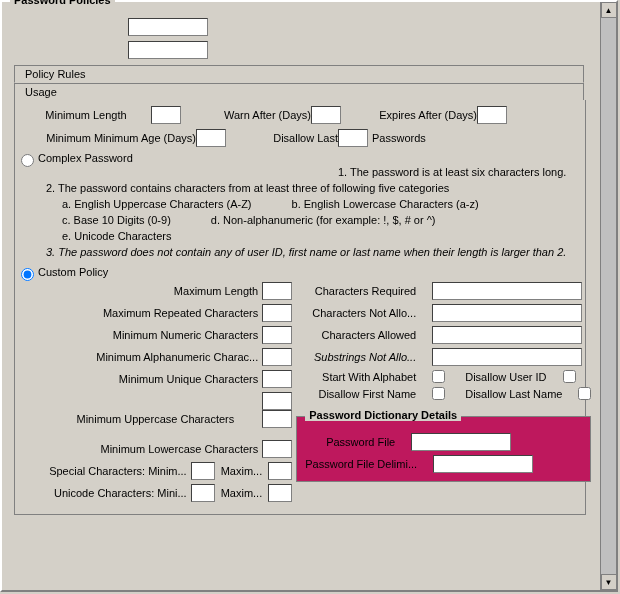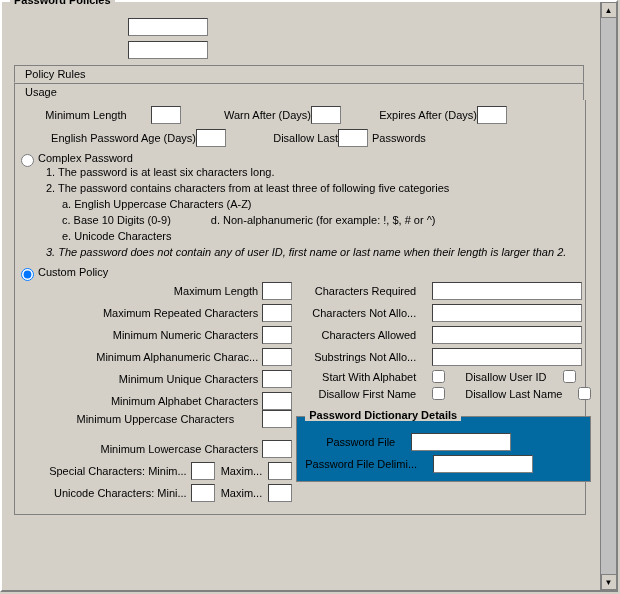--- a/index.html
+++ b/index.html
@@ -162,21 +162,21 @@
       border: 1px solid #808080;
       border-top-color: #404040;
       border-left-color: #404040;
     }
     
     .dict-panel {
       border: 1px solid #808080;
       padding: 8px;
       margin-top: 6px;
       position: relative;
-      background: #0369a1;
+      background: #be185d;
     }
     
     .dict-title {
       position: absolute;
       top: -8px;
       left: 8px;
       background: #d4d0c8;
       padding: 0 4px;
       font-weight: bold;
     }
@@ -221,37 +221,38 @@
       <div class="form-row">
         <div style="width:130px;text-align:center;" class="label">Minimum Length</div>
         <input type="text" class="small-input" style="">
         <div style="width:110px; text-align:right; margin-left:20px;" class="label">Warn After (Days)</div>
         <input type="text" class="small-input" style="">
         <div style="width:120px; text-align:right; margin-left:16px;" class="label">Expires After (Days)</div>
         <input type="text" class="small-input" style="">
       </div>
 
       <div class="form-row">
-        <div style="width:175px;" class="label">English Password Age (Days)</div>
+        <div style="width:175px;" class="label">Minimum Minimum Age (Days)</div>
         <input type="text" class="small-input" style="">
         <div style="width:100px; text-align:right; margin-left:12px;" class="label">Disallow Last</div>
         <input type="text" class="small-input" style="">
         <div style="margin-left:4px;">Passwords</div>
       </div>
 
       <div class="radio-section">
         <input type="radio" name="policy-type" style="">
         <div>
           <div style="font-weight:normal;">Complex Password</div>
           <div class="complex-text">
-            <div style="margin-left:8px;">1. <span>The password is at least six characters long.</span></div>
+            <div style="margin-left:8px;text-align:right;">1. <span>The password is at least six characters long.</span></div>
             <div style="margin-left:8px;">2. <span>The password contains characters from at least three of following five categories</span></div>
             <div style="margin-left:24px;">
               <div class="two-col" style="gap:40px; margin-left:0;">
                 <div>a. English Uppercase Characters (A-Z)</div>
+                <div>b. English Lowercase Characters (a-z)</div>
               </div>
               <div class="two-col" style="gap:40px; margin-left:0;">
                 <div>c. Base 10 Digits (0-9)</div>
                 <div>d. Non-alphanumeric (for example: !, $, # or ^)</div>
               </div>
               <div>e. Unicode Characters</div>
             </div>
             <div style="margin-left:8px;font-style:italic;">3. <span>The password does not contain any of user ID, first name or last name when their length is larger than 2.</span></div>
           </div>
         </div>
@@ -285,21 +286,20 @@
                 <div class="field-label" style="min-width:170px;">Minimum Alphanumeric Charac...</div>
                 <input type="text" class="small-input" style="">
               </div>
 
               <div class="custom-row" style="margin-top:4px;">
                 <div class="field-label" style="min-width:170px;">Minimum Unique Characters</div>
                 <input type="text" class="small-input" style="">
               </div>
 
               <div class="custom-row" style="margin-top:4px;">
-                <div class="field-label" style="min-width:170px;">Minimum Alphabet Characters</div>
                 <input type="text" class="small-input" style="">
               </div>
 
               <div class="custom-row" style="gap:28px;">
                 <div class="field-label" style="min-width:170px;">Minimum Uppercase Characters</div>
                 <input type="text" class="small-input" style="">
               </div>
 
               <div class="custom-row" style="margin-top:12px;">
                 <div class="field-label" style="min-width:170px;">Minimum Lowercase Characters</div>
@@ -332,21 +332,21 @@
                 <div class="field-label" style="min-width:120px;">Characters Not Allo...</div>
                 <input type="text" class="medium-input" style="">
               </div>
 
               <div class="custom-row-right" style="margin-top:4px;">
                 <div class="field-label" style="min-width:120px;">Characters Allowed</div>
                 <input type="text" class="medium-input" style="">
               </div>
 
               <div class="custom-row-right" style="margin-top:4px;">
-                <div class="field-label" style="min-width:120px;">Substrings Not Allo...</div>
+                <div class="field-label" style="min-width:120px;font-style:italic;">Substrings Not Allo...</div>
                 <input type="text" class="medium-input" style="">
               </div>
 
               <div class="custom-row-right" style="margin-top:4px;">
                 <div class="field-label" style="min-width:120px;">Start With Alphabet</div>
                 <input type="checkbox" style="">
                 <div class="field-label" style="margin-left:4px;">Disallow User ID</div>
                 <input type="checkbox" style="">
               </div>
 

